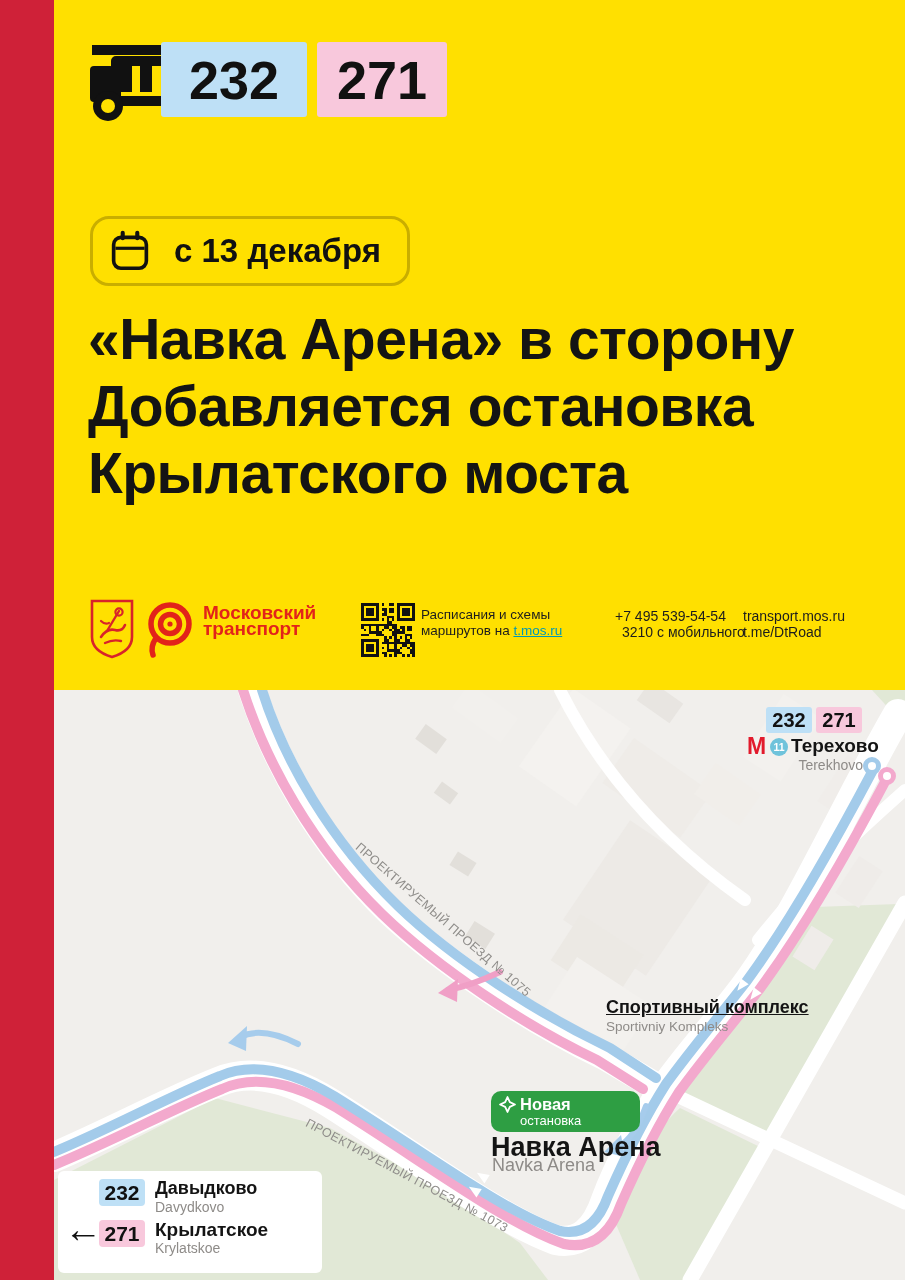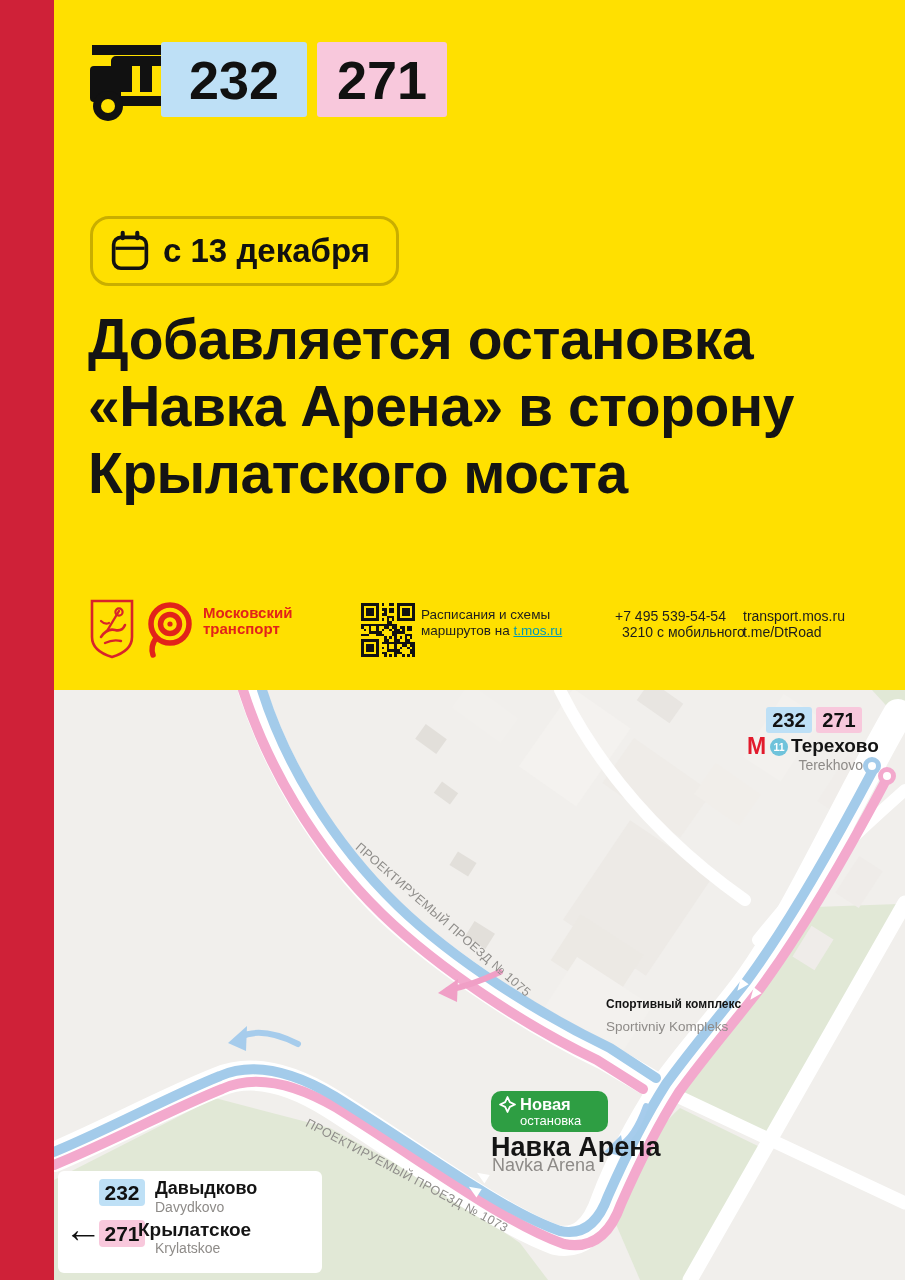--- a/index.html
+++ b/index.html
@@ -10,39 +10,39 @@
   }
   .abs{position:absolute;}
   
   .red-stripe{left:0;top:0;width:54px;height:1280px;background:#CF2138;}
   .yellow-panel{left:54px;top:0;width:851px;height:690px;background:#FFE000;}
   .route-badge-big{top:42px;height:75px;display:flex;align-items:center;justify-content:center;
     font-size:54px;font-weight:800;color:#111;border-radius:3px;letter-spacing:0;}
   .badge-blue{background:#BEE0F6;}
   .badge-pink{background:#F8C8DC;}
   .date-chip{left:90px;top:216px;height:64px;border:3px solid #C9AE00;border-radius:19px;
-    display:flex;align-items:center;gap:13px;padding:0 26px 0 17px;}
+    display:flex;align-items:center;gap:24px;padding:0 26px 0 17px;}
   .date-chip span{font-size:33px;font-weight:700;color:#111;}
   .headline{left:88px;top:306px;color:#141414;}
   .headline div{font-size:57px;line-height:67px;font-weight:700;letter-spacing:-0.5px;white-space:nowrap;}
   
-  .brand-text{left:203px;top:605px;color:#E2231A;font-weight:700;font-size:15px;line-height:16px;}
+  .brand-text{left:203px;top:605px;color:#E2231A;font-weight:700;font-size:19px;line-height:16px;}
   .qr-caption{left:421px;top:607px;color:#1d1d1d;font-size:13.5px;line-height:16px;}
   .qr-caption a{color:#0099B5;text-decoration:underline;text-align:right;}
   .contact{color:#1d1d1d;font-size:14px;line-height:16px;}
   
   .map-label-bold{font-weight:700;color:#141414;white-space:nowrap;}
   .map-label-lat{color:#8E8B88;white-space:nowrap;}
   .road-label{color:#8F8D8A;font-size:12.5px;letter-spacing:0.4px;white-space:nowrap;transform-origin:left top;}
   .st-badge{width:46px;height:26px;border-radius:3px;display:flex;align-items:center;justify-content:center;
     font-size:20px;font-weight:800;color:#111;}
   .metro-m{color:#E21A2C;font-size:23px;font-weight:800;line-height:20px;}
   .metro-line-badge{width:18px;height:18px;border-radius:50%;background:#6FC3DB;color:#fff;
     font-size:10.5px;font-weight:700;display:flex;align-items:center;justify-content:center;}
-  .new-stop-badge{left:491px;top:1091px;width:117px;height:41px;background:#2E9E43;border-radius:10px;color:#fff;}
+  .new-stop-badge{left:491px;top:1091px;width:117px;height:41px;background:#2E9E43;border-radius:10px;color:#fff;padding-left:32px;}
   .new-stop-badge .l1{position:absolute;left:29px;top:4px;font-size:16.5px;font-weight:700;}
   .new-stop-badge .l2{position:absolute;left:29px;top:22px;font-size:13px;font-weight:400;}
   .legend-box{left:58px;top:1171px;width:264px;height:102px;background:#fff;border-radius:6px;}
   .legend-arrow{left:64px;top:1210px;font-size:38px;font-weight:700;color:#111;line-height:38px;}
   .lg-badge{width:46px;height:27px;border-radius:4px;display:flex;align-items:center;justify-content:center;
     font-size:21px;font-weight:800;color:#111;}
 </style>
 </head>
 <body>
 
@@ -73,22 +73,22 @@
       <rect x="4" y="8" width="36" height="34" rx="8" fill="none" stroke="#111" stroke-width="4"></rect>
       <line x1="6" y1="20" x2="38" y2="20" stroke="#111" stroke-width="3.5"></line>
       <line x1="14" y1="3" x2="14" y2="9" stroke="#111" stroke-width="4.5" stroke-linecap="round"></line>
       <line x1="30" y1="3" x2="30" y2="9" stroke="#111" stroke-width="4.5" stroke-linecap="round"></line>
     </svg>
   </span>
   <span>с 13 декабря</span>
 </div>
 
 <div class="abs headline">
+  <div>«Навка Арена» в сторону</div>
   <div>Добавляется остановка</div>
-  <div>«Навка Арена» в сторону</div>
   <div>Крылатского моста</div>
 </div>
 
 <div class="abs" style="left:89px;top:599px;">
   <svg width="46" height="60" viewBox="0 0 46 60">
     <path d="M3 2 H43 V38 Q43 52 23 58 Q3 52 3 38 Z" fill="none" stroke="#D8232A" stroke-width="2.6"></path>
     <path d="M12 38 q6 -9 14 -7 q7 2 10 -5" fill="none" stroke="#D8232A" stroke-width="2.6" stroke-linecap="round"></path>
     <path d="M16 44 q8 -4 16 -2" fill="none" stroke="#D8232A" stroke-width="2.4" stroke-linecap="round"></path>
     <path d="M30 12 L18 32" stroke="#D8232A" stroke-width="2.4" stroke-linecap="round"></path>
     <circle cx="30" cy="13" r="3.6" fill="none" stroke="#D8232A" stroke-width="2.2"></circle>
@@ -342,35 +342,35 @@
 <div class="abs road-label" style="left:362px;top:840px;transform:rotate(41deg);">ПРОЕКТИРУЕМЫЙ ПРОЕЗД № 1075</div>
 <div class="abs road-label" style="left:310px;top:1116px;transform:rotate(28deg);">ПРОЕКТИРУЕМЫЙ ПРОЕЗД № 1073</div>
 
 <div class="abs st-badge badge-blue" style="left:766px;top:707px;">232</div>
 <div class="abs st-badge badge-pink" style="left:816px;top:707px;">271</div>
 <div class="abs metro-m" style="left:747px;top:736px;">М</div>
 <div class="abs metro-line-badge" style="left:770px;top:738px;">11</div>
 <div class="abs map-label-bold" style="left:791px;top:735px;font-size:19px;">Терехово</div>
 <div class="abs map-label-lat" style="left:747px;top:757px;width:116px;text-align:right;font-size:14px;">Terekhovo</div>
 
-<div class="abs map-label-bold" style="left:606px;top:997px;font-size:12px;">Спортивный комплекс</div>
+<div class="abs map-label-bold" style="left:606px;top:997px;font-size:18px;text-decoration:underline;">Спортивный комплекс</div>
 <div class="abs map-label-lat" style="left:606px;top:1019px;font-size:13.5px;">Sportivniy Kompleks</div>
 
 <div class="abs new-stop-badge">
   <span class="abs" style="left:8px;top:5px;">
     <svg width="17" height="17" viewBox="0 0 16 16">
       <path d="M8 1 L10.2 5.8 L15 8 L10.2 10.2 L8 15 L5.8 10.2 L1 8 L5.8 5.8 Z" fill="none" stroke="#FFFFFF" stroke-width="1.7" stroke-linejoin="round"></path>
     </svg>
   </span>
   <span class="l1">Новая</span>
   <span class="l2">остановка</span>
 </div>
 <div class="abs map-label-bold" style="left:491px;top:1132px;font-size:27px;">Навка Арена</div>
 <div class="abs map-label-lat" style="left:492px;top:1155px;font-size:18px;">Navka Arena</div>
 
 <div class="abs legend-box"></div>
 <div class="abs legend-arrow">←</div>
 <div class="abs lg-badge badge-blue" style="left:99px;top:1179px;">232</div>
 <div class="abs map-label-bold" style="left:155px;top:1178px;font-size:18px;">Давыдково</div>
 <div class="abs map-label-lat" style="left:155px;top:1199px;font-size:14px;">Davydkovo</div>
 <div class="abs lg-badge badge-pink" style="left:99px;top:1220px;">271</div>
-<div class="abs map-label-bold" style="left:138px;top:1219px;font-size:19px;">Крылатское</div>
+<div class="abs map-label-bold" style="left:155px;top:1219px;font-size:19px;">Крылатское</div>
 <div class="abs map-label-lat" style="left:155px;top:1240px;font-size:14px;">Krylatskoe</div>
 
 </body></html>

